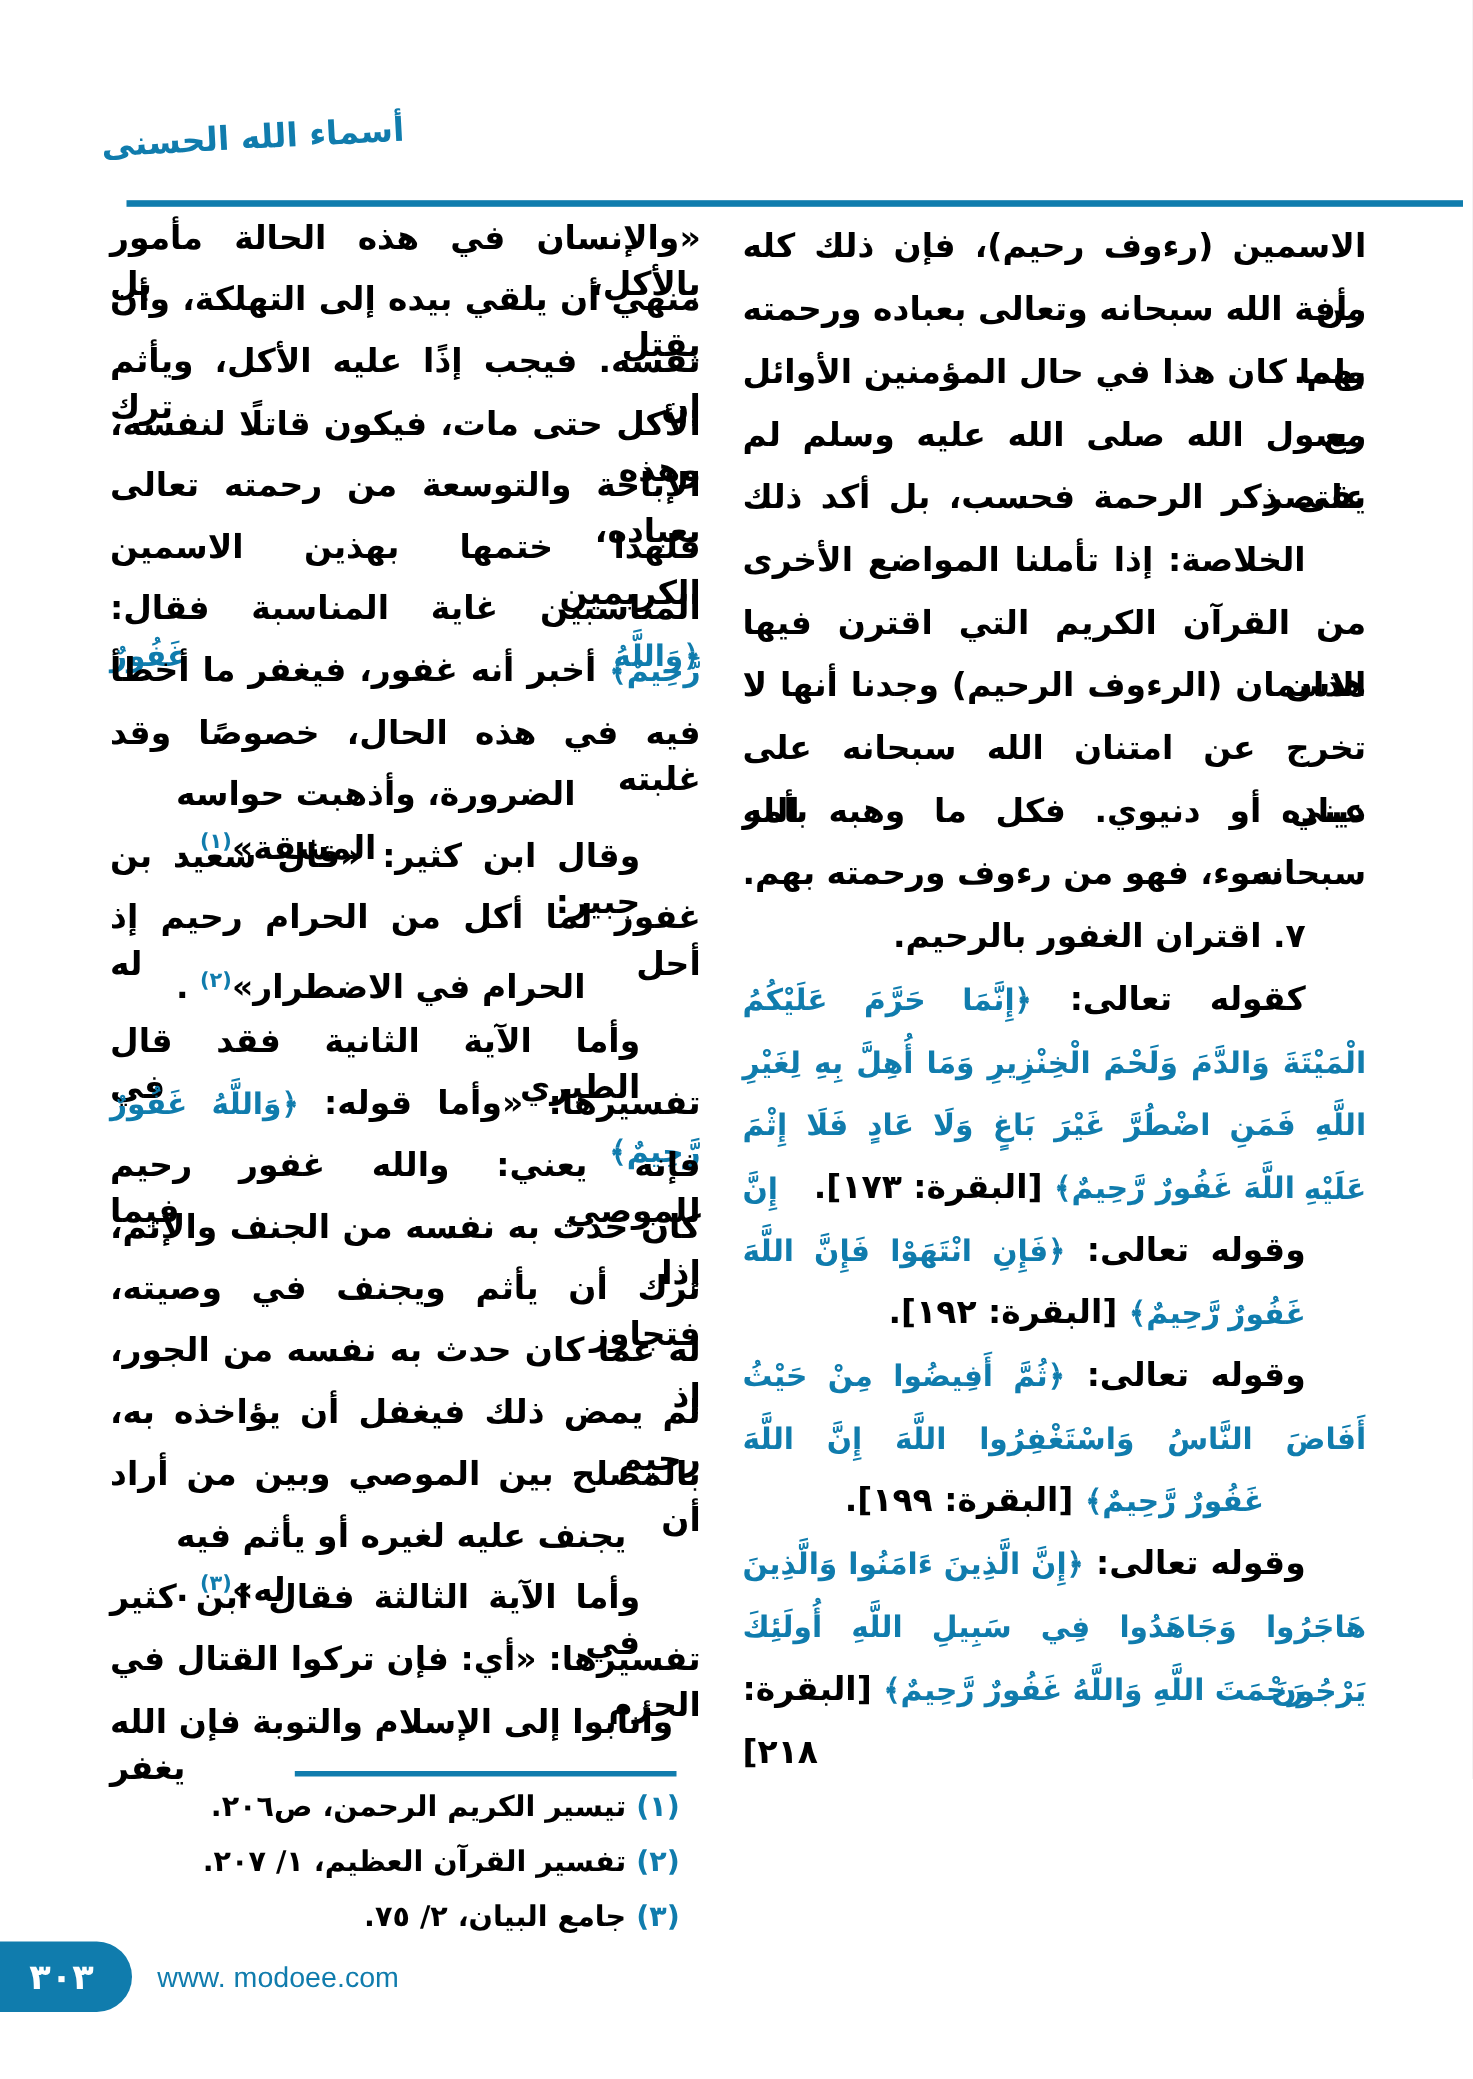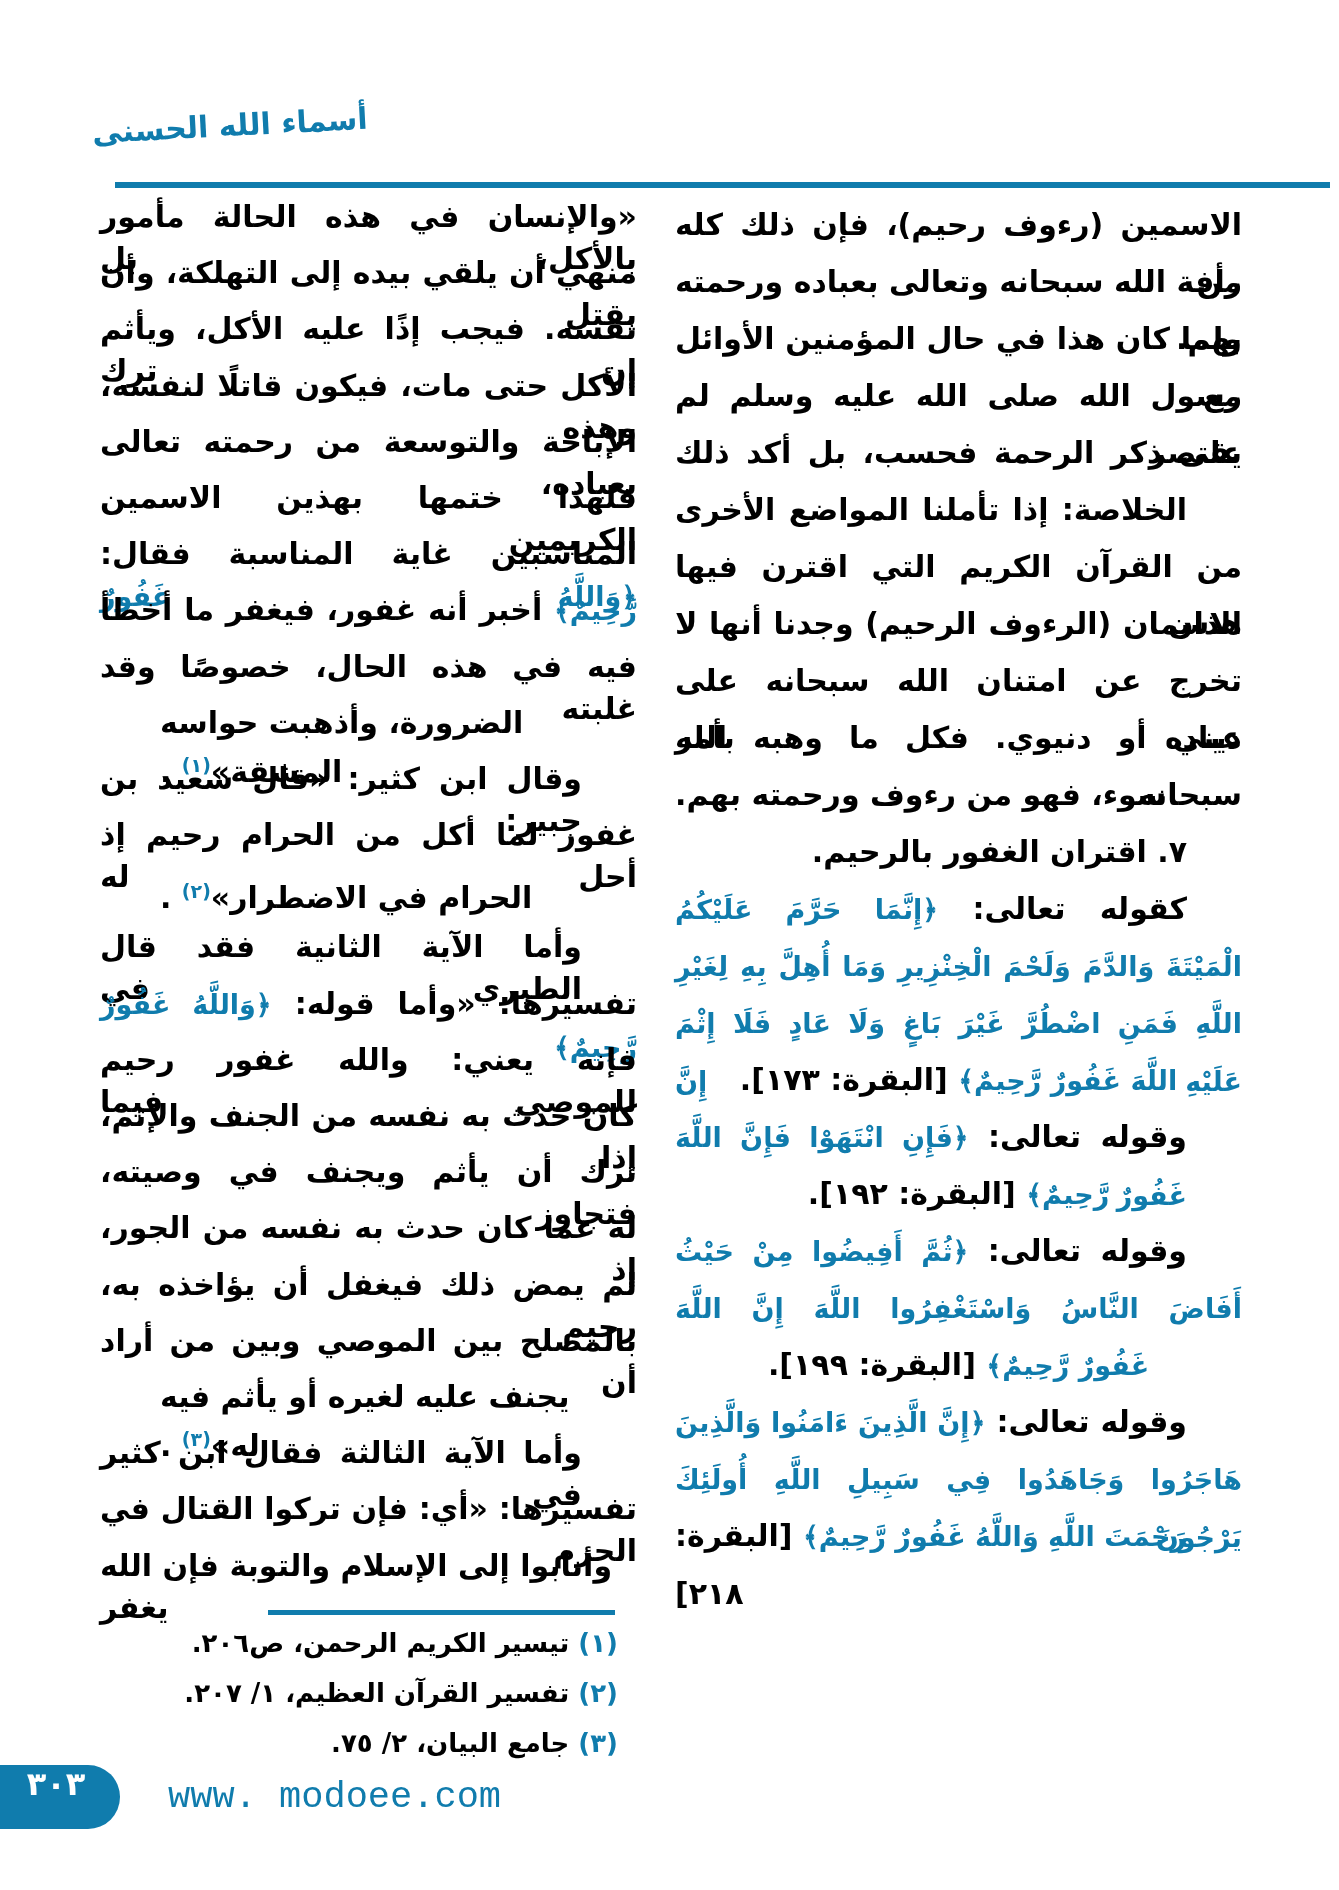--- a/index.html
+++ b/index.html
@@ -41,30 +41,30 @@
   }
   .footnotes{ position:absolute; left:212px; top:1618px; width:406px; }
   .fn{
     height:50px; line-height:50px; font-size:26px; font-weight:bold;
     text-align:right; white-space:nowrap;
   }
   .fn .marker{ color:var(--accent); }
   .pill{
     position:absolute; left:0; top:1765px; width:120px; height:64px;
     background:var(--accent); border-radius:0 32px 32px 0;
-    display:flex; justify-content:center;
+    display:flex; align-items:center; justify-content:center;
   }
   .pill span{
     color:#ffffff; font-size:32px; font-weight:bold; letter-spacing:8px;
     padding-right:8px;
   }
   .website{
-    position:absolute; left:168px; top:1768px; height:58px; line-height:58px;
-    color:var(--accent); font-size:37px; direction:ltr;
-    font-family:Liberation Mono, monospace;
+    position:absolute; left:143px; top:1768px; height:58px; line-height:58px;
+    color:var(--accent); font-size:26px; direction:ltr;
+    font-family:Liberation Sans, sans-serif;
   }
 </style>
 </head>
 <body>
 
 <div class="page">
   <div class="header-title">أسماء الله الحسنى</div>
   <div class="rule"></div>
   <div class="col col-right" id="col-right">
       <div class="line j"><span class="s-n">الاسمين (رءوف رحيم)، فإن ذلك كله من</span></div>

